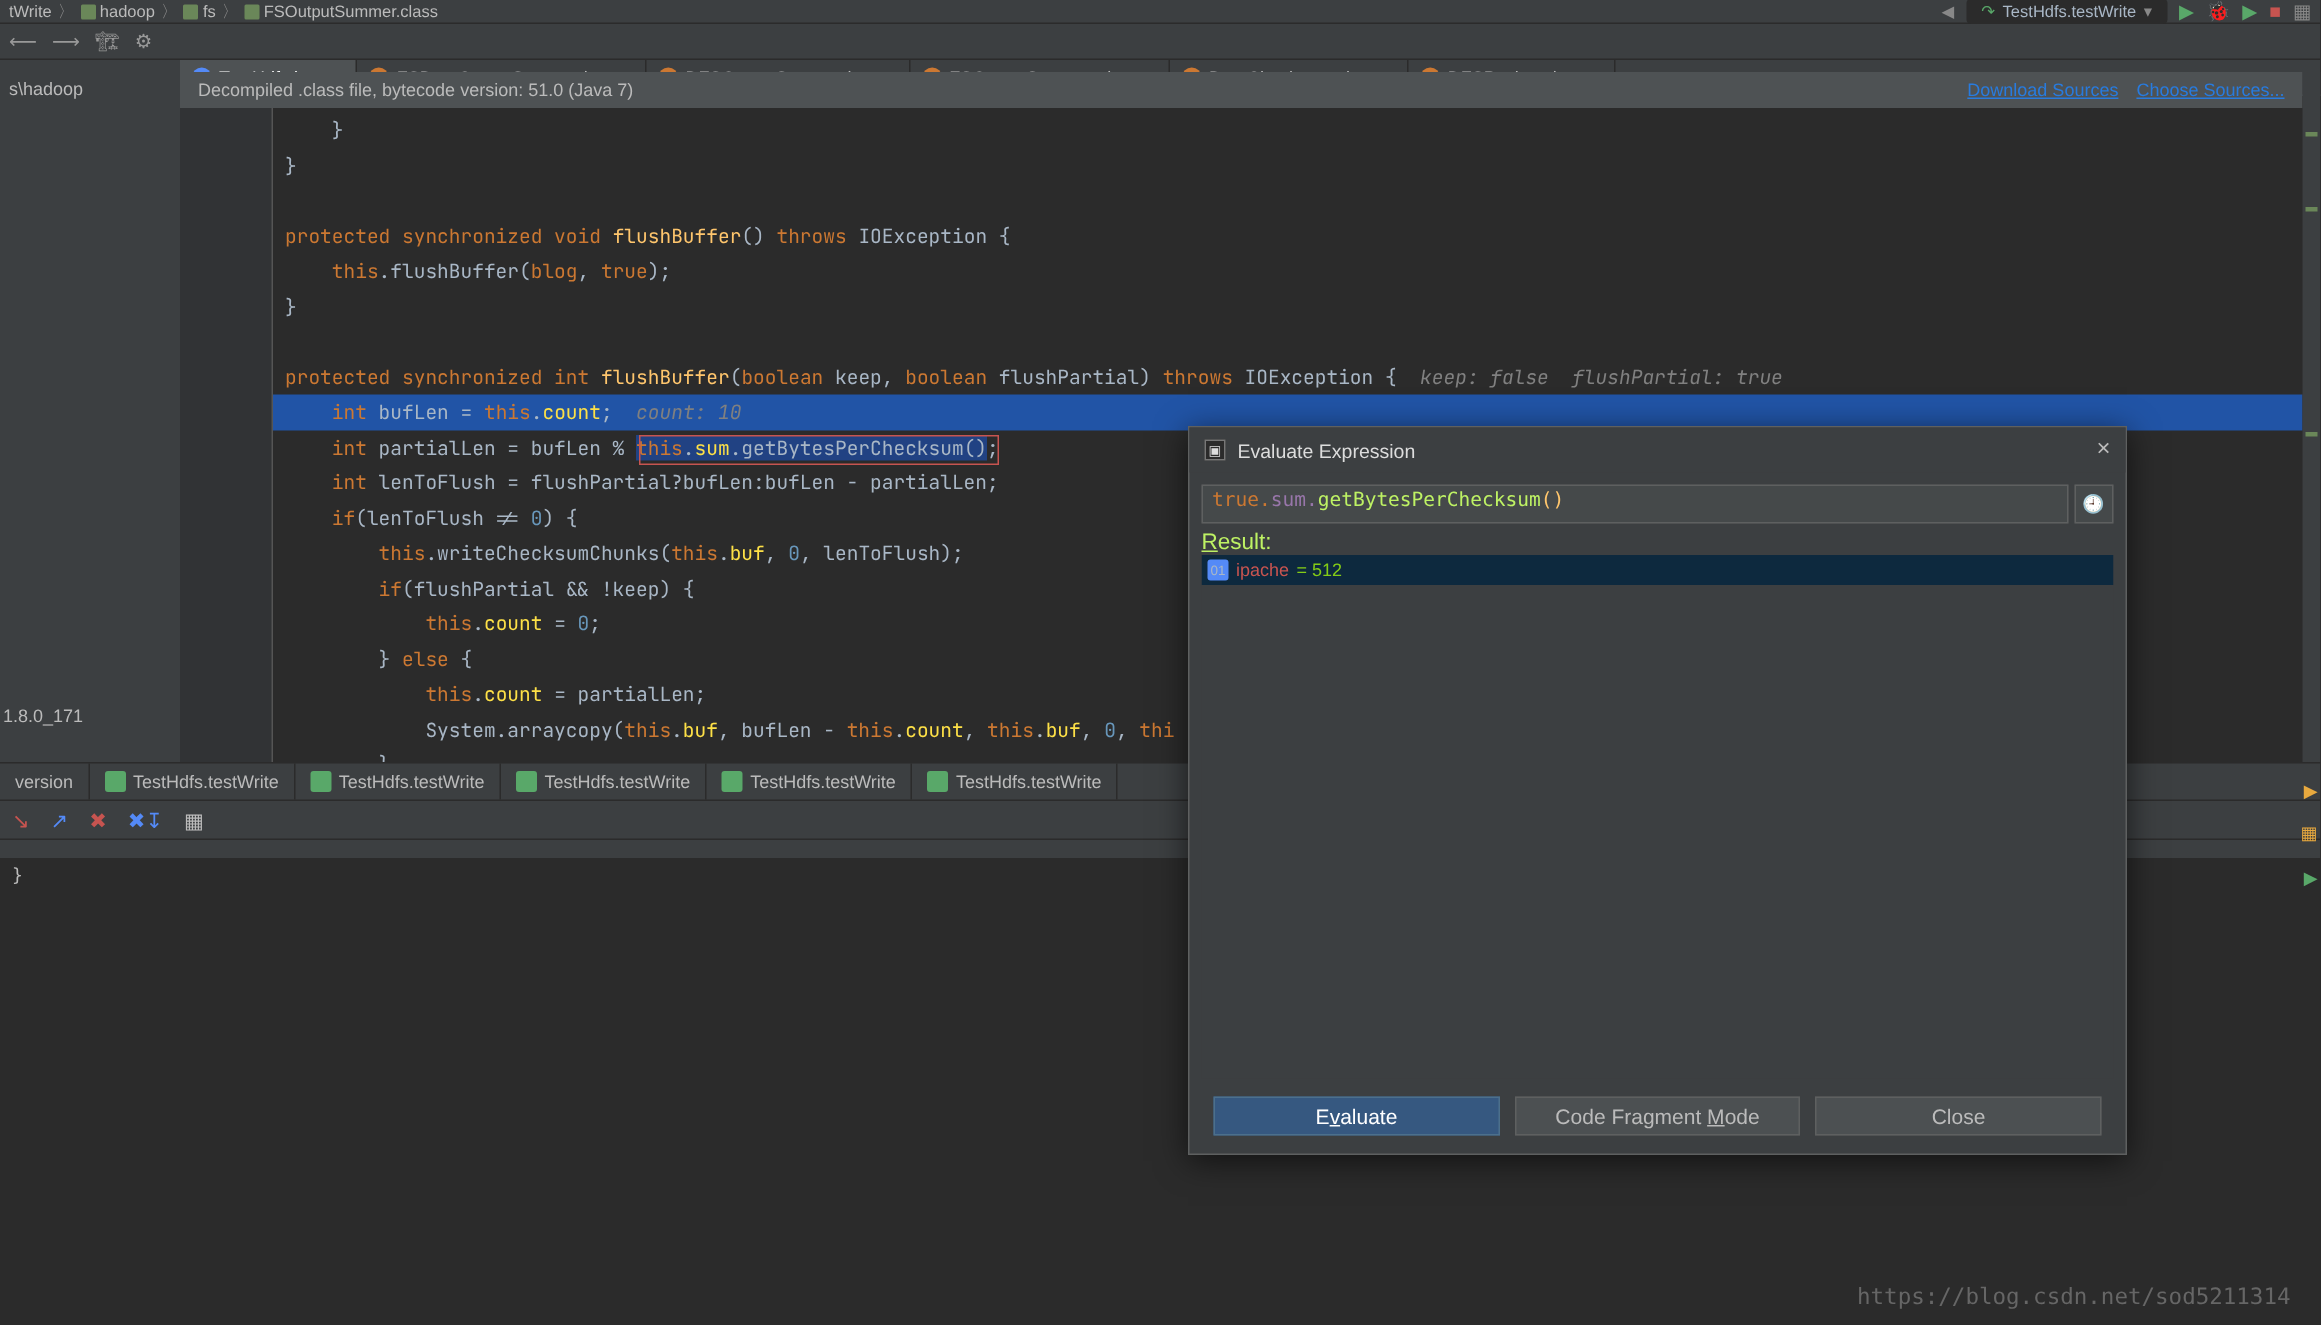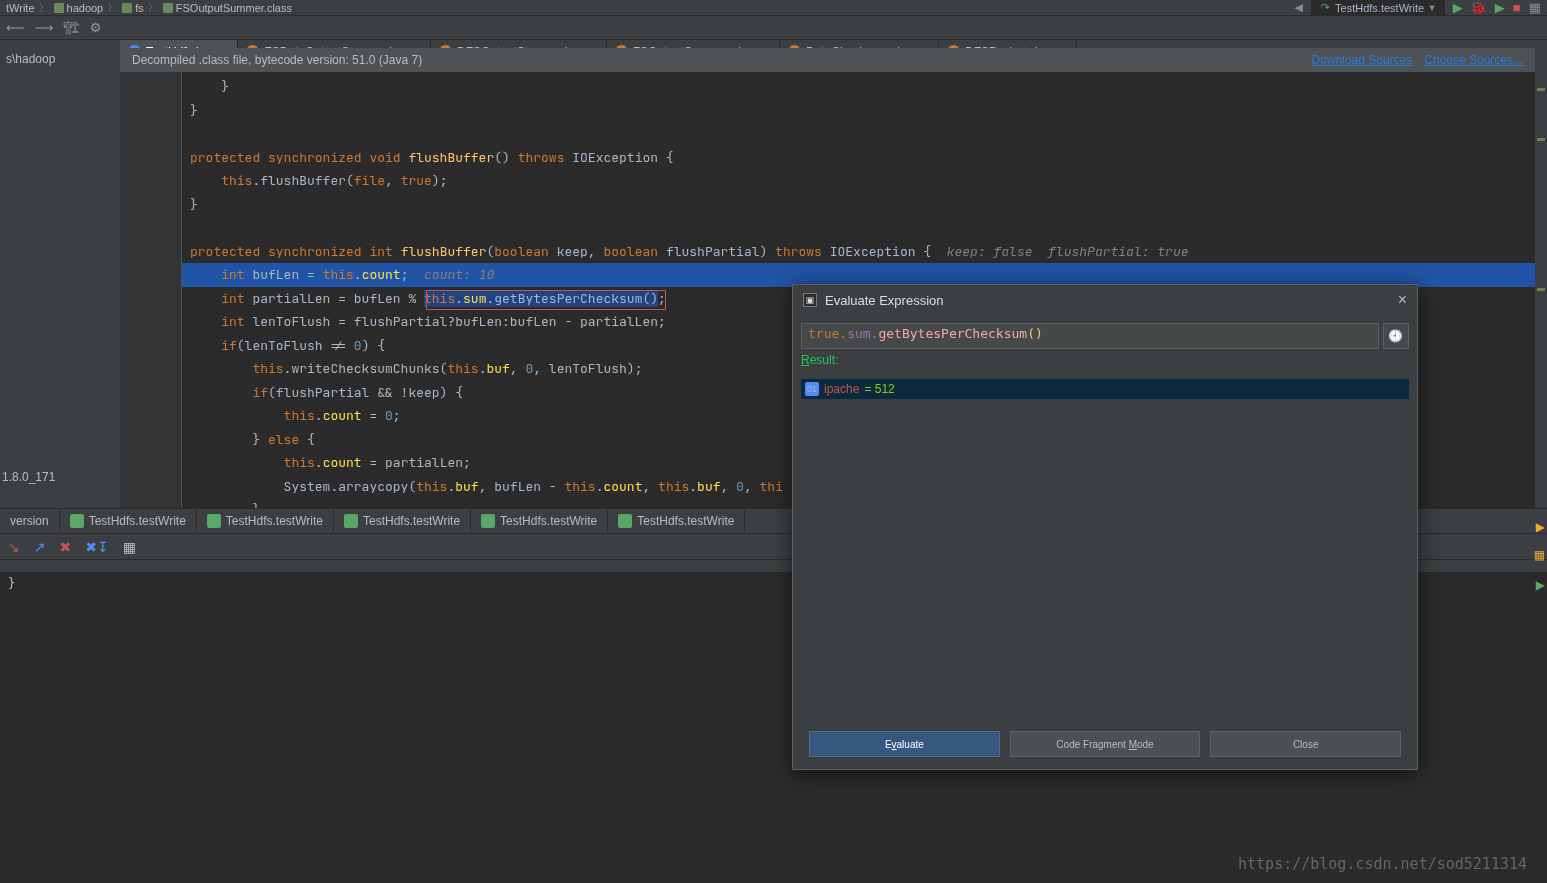--- a/index.html
+++ b/index.html
@@ -56,32 +56,32 @@
   .console-area { position:absolute; left:0; right:0; top:572px; height:34px; background:#2b2b2b; padding:4px 8px; font-family:'Consolas',monospace; font-size:12px; color:#bbb;}
 
   
   .popup { position:absolute; left:792px; top:284px; width:626px; height:486px; background:#3c3f41; border:1px solid #5e6060; box-shadow:0 4px 20px rgba(0,0,0,0.6); display:flex; flex-direction:column;}
   .popup-title { height:30px; background:#3c3f41; display:flex; align-items:center; padding:0 10px; color:#ddd; font-size:13px; font-weight:normal;}
   .popup-title-icon { width:14px; height:14px; background:#2b2b2b; border:1px solid #777; margin-right:8px; display:flex; align-items:center; justify-content:center; font-size:9px;}
   .popup-close { margin-left:auto; font-size:16px; color:#bbb; cursor:pointer;}
   .popup-body { flex:1; padding:8px 8px 0 8px; display:flex; flex-direction:column;}
   .expr-row { display:flex; gap:4px; margin-bottom:4px;}
   .expr-input { flex:1; background:#45494a; border:1px solid #5e6060; height:26px; padding:2px 6px; font-family:'Consolas',monospace; font-size:13px;}
-  .expr-input .this{color:#cc7832;} .expr-input .field{color:#9876aa;} .expr-input .method{color:#fca5a5;text-align:center;} .expr-input .par{color:#ffc66d;}
+  .expr-input .this{color:#cc7832;} .expr-input .field{color:#9876aa;} .expr-input .method{color:#bef264;text-align:center;} .expr-input .par{color:#ffc66d;}
   .history-btn { width:26px; height:26px; background:#45494a; border:1px solid #5e6060; display:flex; align-items:center; justify-content:center; cursor:pointer;}
   .hint-text { text-align:right; font-size:11px; color:#888; margin-bottom:6px;}
-  .result-label { color:#22c55e; font-size:12px; margin-bottom:12px;}
+  .result-label { color:#bef264; font-size:15px; margin-bottom:0;}
   .result-label u { text-decoration:underline;}
   .result-area { flex:1; background:#3c3f41; border:0; overflow:auto;}
   .result-row { background:#0d293e; height:20px; display:flex; align-items:center; padding:0 4px; gap:5px; font-size:12px;}
   .result-icon { width:14px; height:14px; background:#548af7; border-radius:2px; font-size:9px; display:flex; align-items:center; justify-content:center;}
   .result-name { color:#c75450;}
   .result-eq { color:#84cc16;}
   .popup-buttons { display:flex; gap:10px; padding:12px 8px;}
-  .popup-btn { flex:1; height:26px; background:#4c5052; border:1px solid #5e6060; color:#bbb; font-size:10px; cursor:pointer; display:flex; align-items:center; justify-content:center;}
+  .popup-btn { flex:1; height:26px; background:#4c5052; border:1px solid #5e6060; color:#bbb; font-size:14px; cursor:pointer; display:flex; align-items:center; justify-content:center;}
   .popup-btn.primary { background:#365880; border-color:#4c708c; color:#fff;}
 
   .right-gutter { position:absolute; right:0; top:48px; width:12px; height:460px; background:#3c3f41;}
   .rg-mark { position:absolute; width:8px; height:3px; left:2px;}
 
   .watermark { position:absolute; right:20px; bottom:10px; color:#666; font-family:'Consolas',monospace; font-size:15px;}
 
   .sidebar-bottom { position:absolute; left:2px; top:470px; font-size:12px; color:#bbb;}
   .right-tool-icon { position:absolute; right:2px; font-size:12px;}
 </style>
@@ -169,21 +169,21 @@
     </div>
   </div>
 
   <div class="code">
     <div class="gutter"></div>
 
 <pre style="margin:0; font-family:inherit;">    }
 }
 
 <span class="kw">protected synchronized void</span> <span class="method">flushBuffer</span>() <span class="kw">throws</span> IOException {
-    <span class="this">this</span>.flushBuffer(<span class="kw">file</span>, <span class="kw">true</span>);
+    <span class="this">this</span>.flushBuffer(<span class="kw">blog</span>, <span class="kw">true</span>);
 }
 
 <span class="kw">protected synchronized int</span> <span class="method">flushBuffer</span>(<span class="kw">boolean</span> keep, <span class="kw">boolean</span> flushPartial) <span class="kw">throws</span> IOException {  <span class="hint">keep: false  flushPartial: true</span>
 <span class="exec-line" style="display:block; margin-left:-70px; padding-left:70px;">    <span class="kw">int</span> bufLen = <span class="this">this</span>.<span class="field">count</span>;  <span class="hint">count: 10</span></span>    <span class="kw">int</span> partialLen = bufLen % <span class="sel-text"><span class="this">this</span>.<span class="field">sum</span>.getBytesPerChecksum()</span>;
     <span class="kw">int</span> lenToFlush = flushPartial?bufLen:bufLen - partialLen;
     <span class="kw">if</span>(lenToFlush != <span style="color:#6897bb;">0</span>) {
         <span class="this">this</span>.writeChecksumChunks(<span class="this">this</span>.<span class="field">buf</span>, <span style="color:#6897bb;">0</span>, lenToFlush);
         <span class="kw">if</span>(flushPartial &amp;&amp; !keep) {
             <span class="this">this</span>.<span class="field">count</span> = <span style="color:#6897bb;">0</span>;
         } <span class="kw">else</span> {

